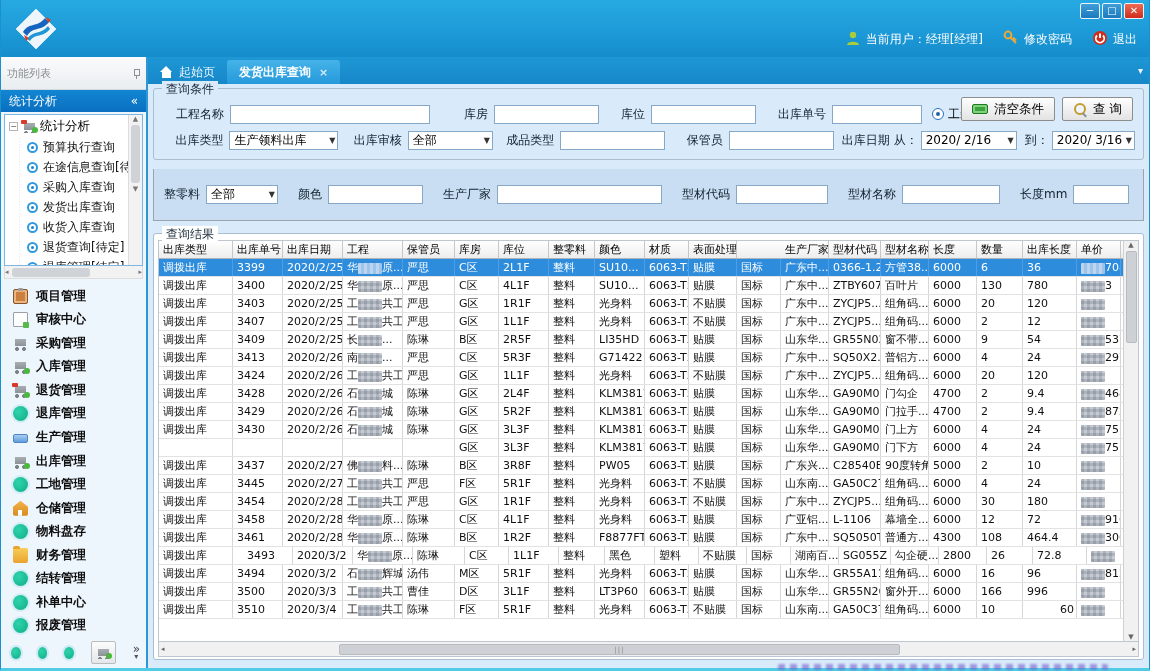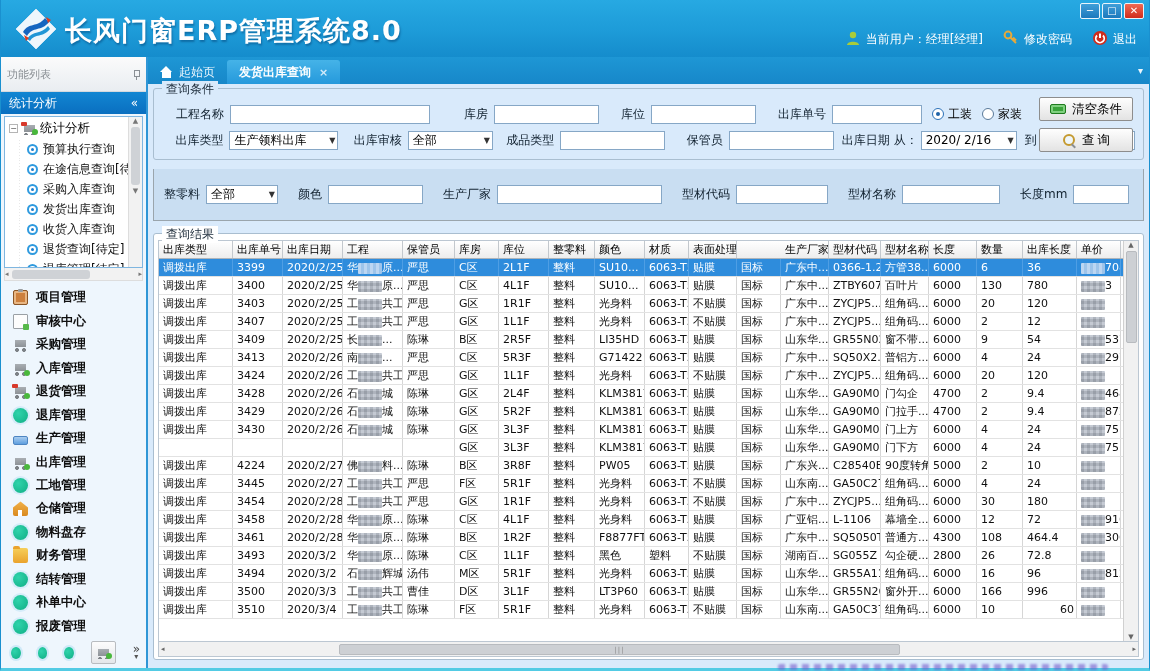--- a/index.html
+++ b/index.html
@@ -22,22 +22,22 @@
   .userbar { position:absolute; right:12px; bottom:8px; display:flex; align-items:center; gap:8px;
     color:#fff; font-size:12px; }
   .userbar .grp { display:flex; align-items:center; gap:5px; cursor:pointer; margin-left:12px; }
 
   
   .body-wrap { display:flex; height:611px; }
   .sidebar { width:147px; background:#eef6fd; border-right:2px solid #2f96d6; display:flex; flex-direction:column; }
   .main { flex:1; display:flex; flex-direction:column; min-width:0; }
 
   
-  .func-bar { height:35px; background:linear-gradient(#fbfbfb,#e9edf1); color:#8a8f94;
-    font-size:11px; display:flex; align-items:center; padding:4px 6px; justify-content:space-between;
+  .func-bar { height:20px; background:linear-gradient(#fbfbfb,#e9edf1); color:#8a8f94;
+    font-size:11px; display:flex; align-items:center; padding:16px 6px; justify-content:space-between;
     border-bottom:1px solid #d4d9de; }
   .section-bar { height:22px; background:linear-gradient(#1286d2,#0a6fc0); color:#fff;
     display:flex; align-items:center; justify-content:space-between; padding:0 8px; font-size:12px; }
   .tree-box { position:relative; height:152px; margin:2px 3px 0 3px; background:#fff;
     border:1px solid #7fb6e0; overflow:hidden; }
   .tree-root { display:flex; align-items:center; gap:4px; padding:3px 2px 2px 4px; font-size:12.5px; }
   .expander { width:9px; height:9px; border:1px solid #b5b5b5; color:#555; font-size:8px;
     line-height:7px; text-align:center; background:#fff; }
   .tree-item { display:flex; align-items:center; gap:5px; height:20px; padding-left:22px;
     font-size:12px; color:#111; cursor:pointer; background:
@@ -119,21 +119,21 @@
   .combo { height:19px; border:1px solid #86a7c6; background:#fff; display:flex; align-items:center;
     justify-content:space-between; padding:0 2px 0 4px; cursor:pointer; }
   .combo .arr { font-size:8px; color:#333; }
   .radio { display:flex; align-items:center; gap:4px; margin-left:10px; cursor:pointer; }
   .rdo { width:12px; height:12px; border-radius:50%; border:1px solid #5a7a9a; background:#fff; position:relative; }
   .rdo.on { border-color:#2d72b8; }
   .rdo.on::after { content:""; position:absolute; left:3px; top:3px; width:4px; height:4px; border-radius:50%; background:#1f63a8; }
   .btn { height:24px; border:1px solid #8d8d8d; border-radius:2px;
     background:linear-gradient(#fefefe,#e3e3e3); display:flex; align-items:center; gap:6px;
     padding:0 10px; font-size:12.5px; cursor:pointer; color:#000; }
-  .q-buttons { position:absolute; right:10px; top:8px; display:flex; flex-direction:column; gap:7px;font-family:Liberation Serif, serif; }
+  .q-buttons { position:absolute; right:10px; top:8px; display:flex; flex-direction:row; gap:7px; }
   .eraser-ic { width:16px; height:10px; background:#3aa33a; border:1px solid #1e7a1e; border-radius:2px;
     box-shadow:inset 0 0 0 2px #7fd07f; }
   .mag-ic { width:14px; height:14px; position:relative; }
   .mag-ic::before { content:""; position:absolute; left:1px; top:1px; width:8px; height:8px;
     border:2px solid #c59a30; border-radius:50%; background:#eef6fb; }
   .mag-ic::after { content:""; position:absolute; right:0; bottom:0; width:5px; height:2px;
     background:#8a8f94; transform:rotate(45deg); }
 
   
   .mat-wrap { margin-top:9px; }
@@ -186,21 +186,20 @@
   <div class="titlebar">
     <div class="logo">
       <svg width="42" height="42" viewBox="0 0 42 42">
         <polygon points="21,1 41,21 21,41 1,21" fill="#eef6fc" stroke="#cfe6f5" stroke-width="1"></polygon>
         <path d="M8 24 C14 14, 22 20, 30 10 L34 14 C26 24, 18 18, 12 28 Z" fill="#1565c0"></path>
         <path d="M12 31 C18 22, 26 27, 33 18 L35 21 C28 30, 20 25, 15 33 Z" fill="#2196d6"></path>
         <path d="M9 27 L14 30 L11 33 Z" fill="#e03c1f"></path>
         <path d="M31 9 L36 12 L33 15 Z" fill="#e03c1f"></path>
       </svg>
     </div>
-    <div class="app-title">长风门窗ERP管理系统8.0</div>
     <div class="win-controls">
       <div class="win-btn">─</div>
       <div class="win-btn">□</div>
       <div class="win-btn close">✕</div>
     </div>
     <div class="userbar">
       <div class="grp">
         <span>
           <svg width="16" height="16" viewBox="0 0 16 16">
               <circle cx="8" cy="5" r="3.2" fill="#a8cc3a"></circle>
@@ -711,21 +710,21 @@
                   <span class="tcell" style="width: 52px;">GA90M09...</span>
                   <span class="tcell" style="width: 48px;">门下方</span>
                   <span class="tcell" style="width: 48px;">6000</span>
                   <span class="tcell" style="width: 46px;">4</span>
                   <span class="tcell" style="width: 54px;">24</span>
                   <span class="tcell" style="width: 44px;"><span class="mosaic"></span><span>75</span></span>
                   <span class="tcell" style="width: 26px;">423</span>
                 </div>
                 <div class="trow">
                   <span class="tcell" style="width: 74px;">调拨出库</span>
-                  <span class="tcell" style="width: 50px;">4224</span>
+                  <span class="tcell" style="width: 50px;">3437</span>
                   <span class="tcell" style="width: 60px;">2020/2/27</span>
                   <span class="tcell" style="width: 60px;"><span>佛</span><span class="mosaic"></span><span>料...</span></span>
                   <span class="tcell" style="width: 52px;">陈琳</span>
                   <span class="tcell" style="width: 44px;">B区</span>
                   <span class="tcell" style="width: 50px;">3R8F</span>
                   <span class="tcell" style="width: 46px;">整料</span>
                   <span class="tcell" style="width: 50px;">PW05</span>
                   <span class="tcell" style="width: 44px;">6063-T5</span>
                   <span class="tcell" style="width: 48px;">贴膜</span>
                   <span class="tcell" style="width: 44px;">国标</span>
@@ -821,21 +820,21 @@
                   <span class="tcell" style="width: 52px;">SQ5050T20</span>
                   <span class="tcell" style="width: 48px;">普通方...</span>
                   <span class="tcell" style="width: 48px;">4300</span>
                   <span class="tcell" style="width: 46px;">108</span>
                   <span class="tcell" style="width: 54px;">464.4</span>
                   <span class="tcell" style="width: 44px;"><span class="mosaic"></span><span>306</span></span>
                   <span class="tcell" style="width: 26px;">998</span>
                 </div>
                 <div class="trow">
                   <span class="tcell" style="width: 74px;">调拨出库</span>
-                  <span class="tcell" style="width: 50px;">3493</span>
+                  <span class="tcell" style="width: 50px; margin-left: 10px;">3493</span>
                   <span class="tcell" style="width: 60px;">2020/3/2</span>
                   <span class="tcell" style="width: 60px;"><span>华</span><span class="mosaic"></span><span>原...</span></span>
                   <span class="tcell" style="width: 52px;">陈琳</span>
                   <span class="tcell" style="width: 44px;">C区</span>
                   <span class="tcell" style="width: 50px;">1L1F</span>
                   <span class="tcell" style="width: 46px;">整料</span>
                   <span class="tcell" style="width: 50px;">黑色</span>
                   <span class="tcell" style="width: 44px;">塑料</span>
                   <span class="tcell" style="width: 48px;">不贴膜</span>
                   <span class="tcell" style="width: 44px;">国标</span>

